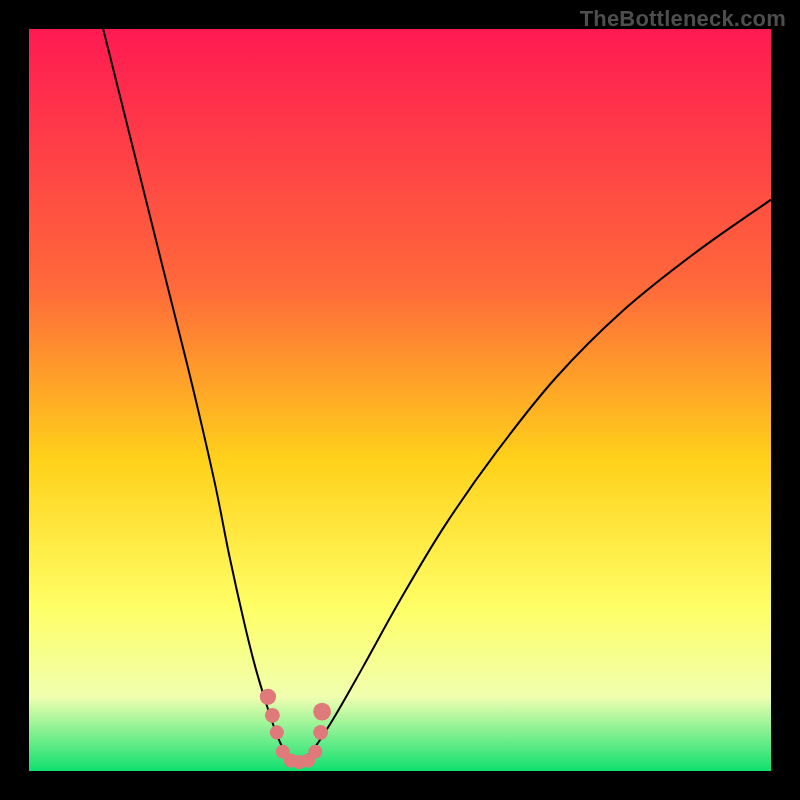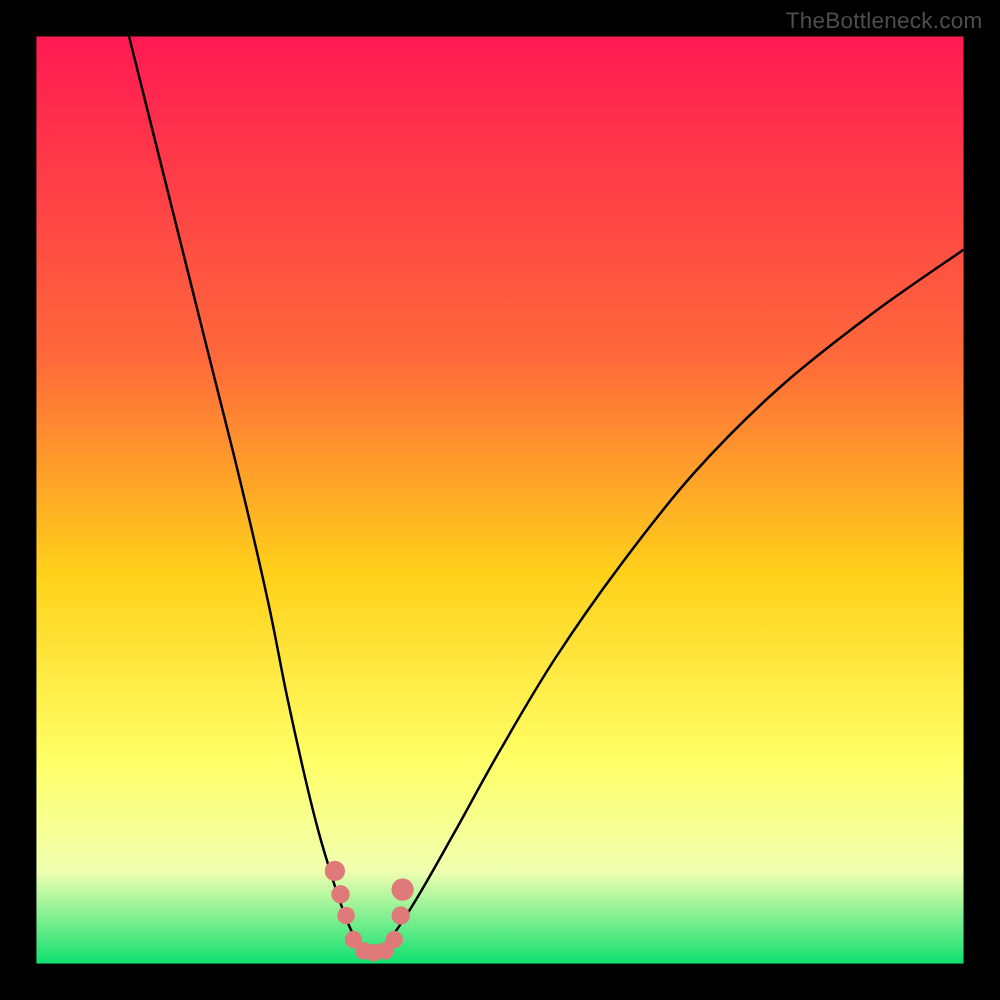--- a/index.html
+++ b/index.html
@@ -22,22 +22,22 @@
   left: 29px;
   top: 29px;
   width: 742px;
   height: 742px;
 }
 .watermark {
   position: absolute;
   top: 6px;
   right: 14px;
   color: #4e4e4e;
-  font-size: 18px;
-  font-weight: 400;
+  font-size: 22px;
+  font-weight: 700;
   letter-spacing: 0.2px;
   z-index: 5;
 }
 svg {
   display: block;
 }
 </style>
 </head>
 <body>
 

